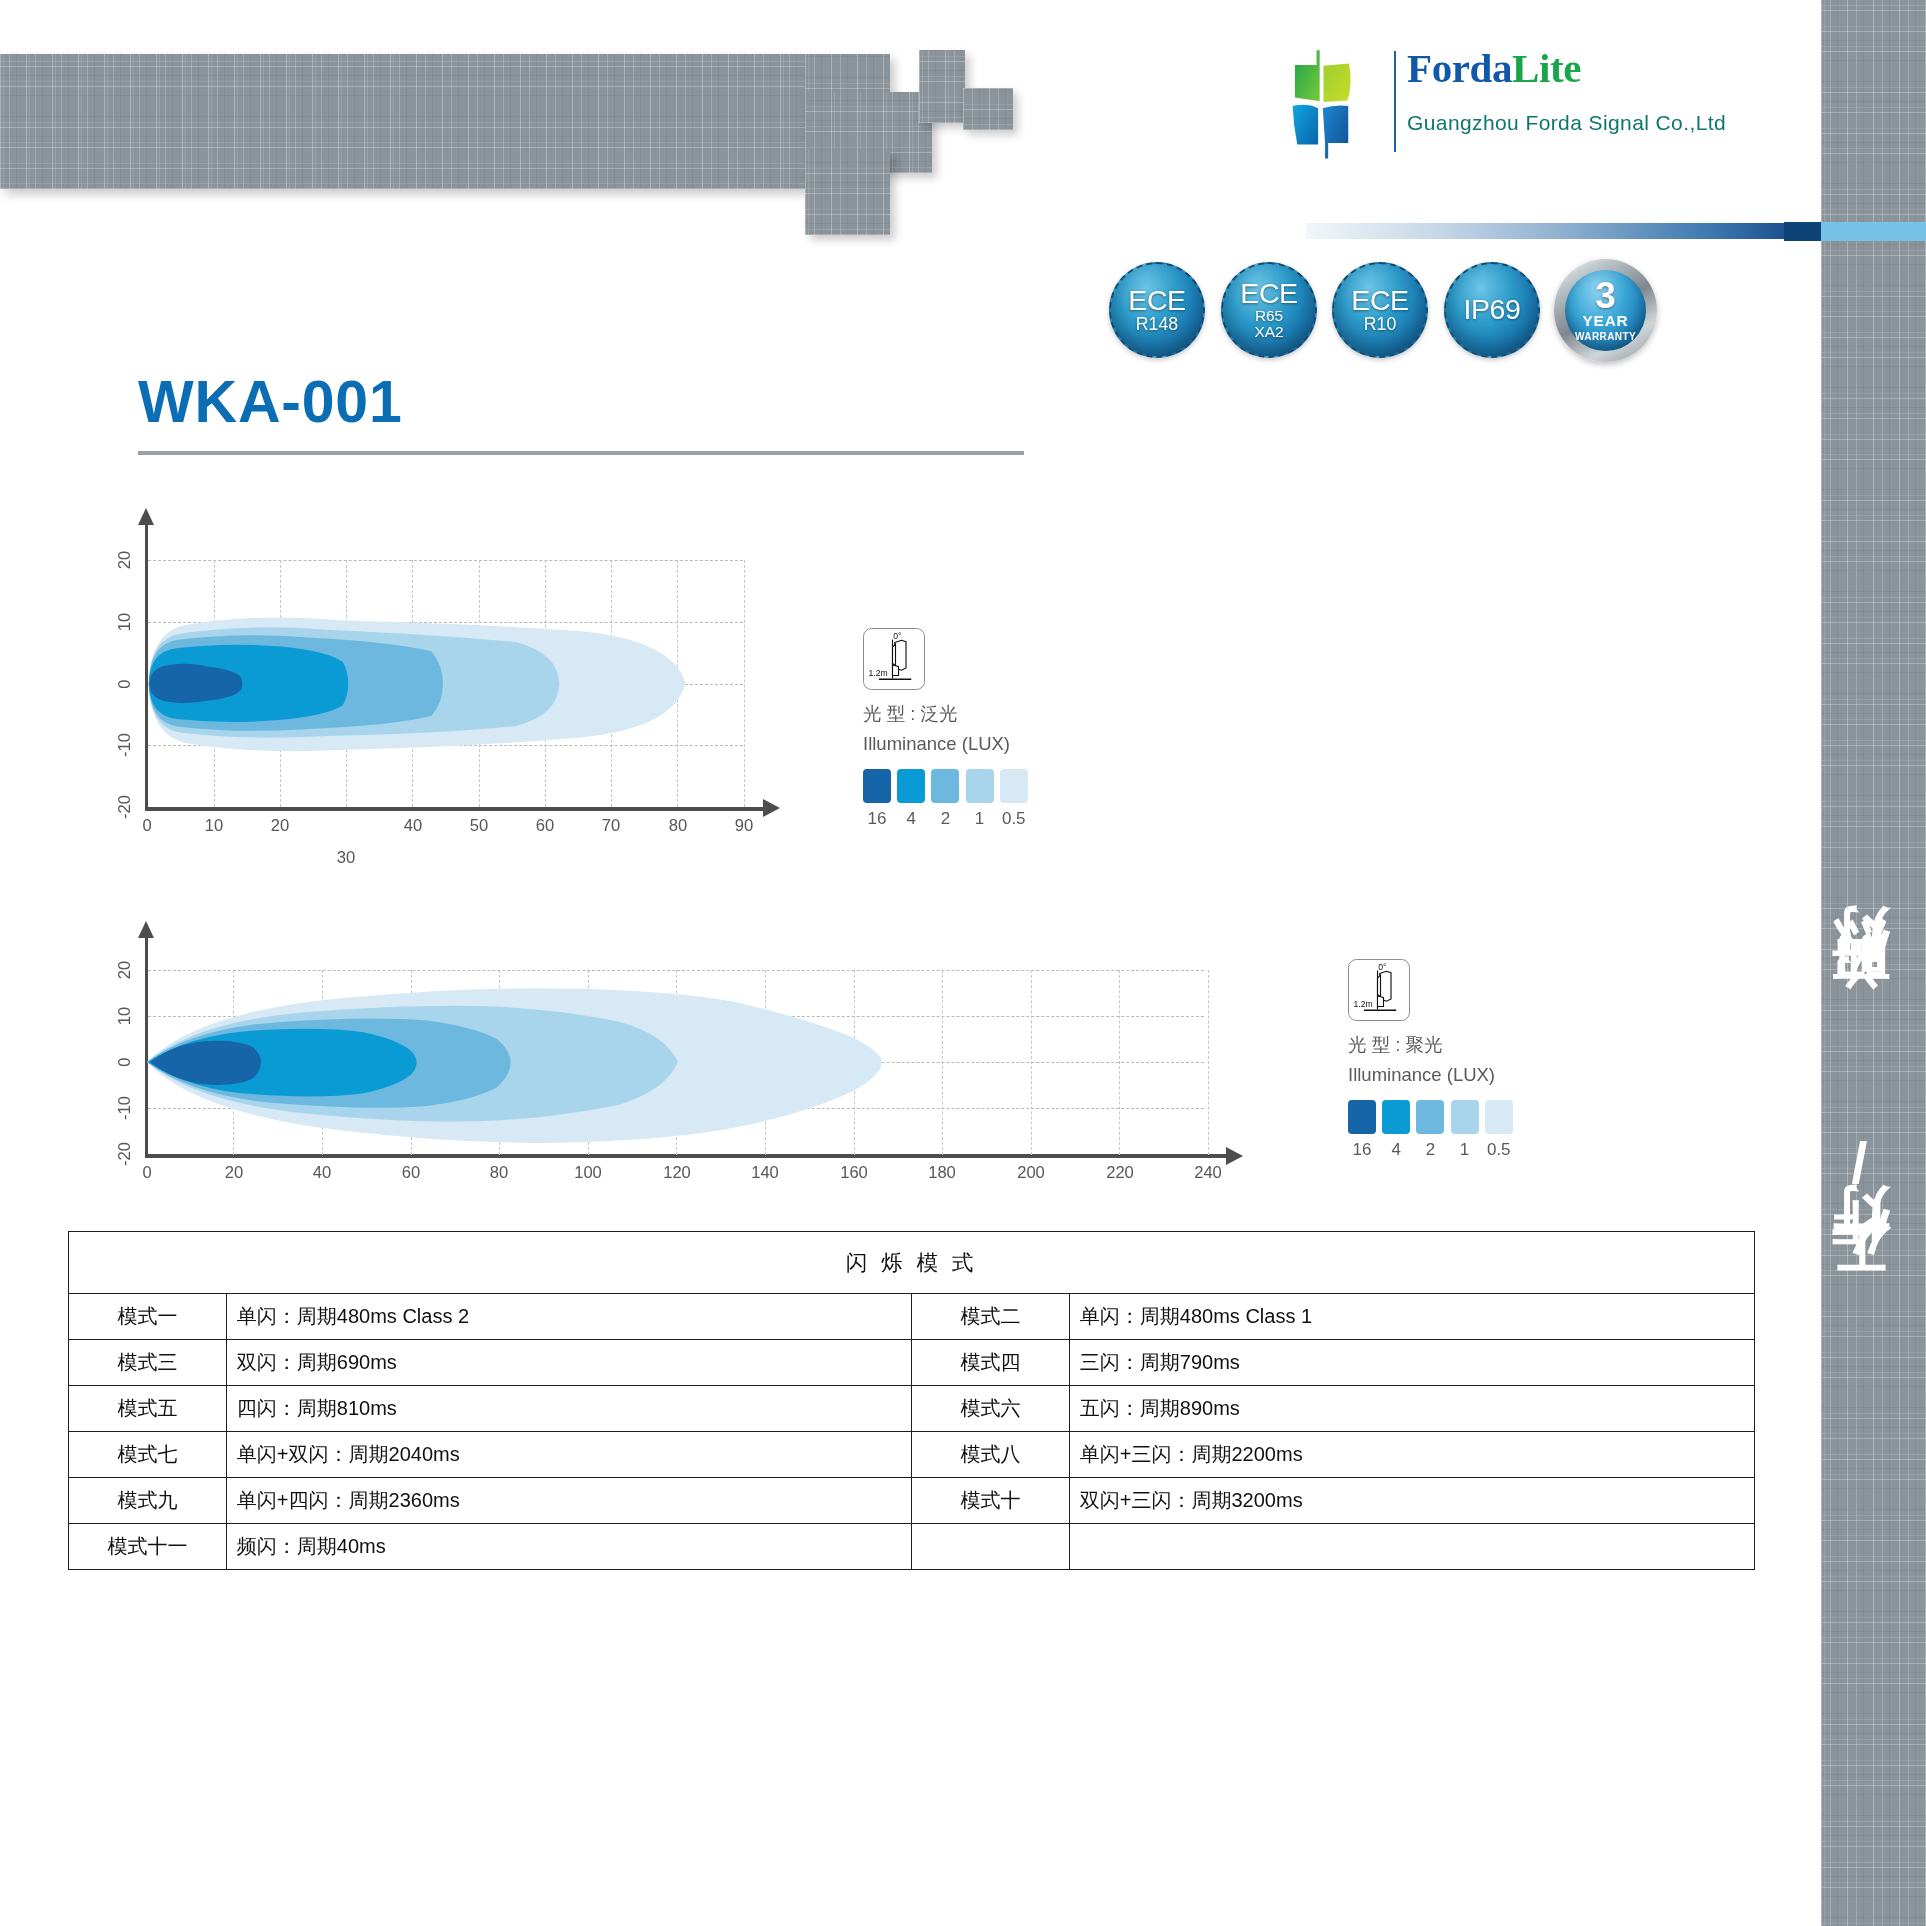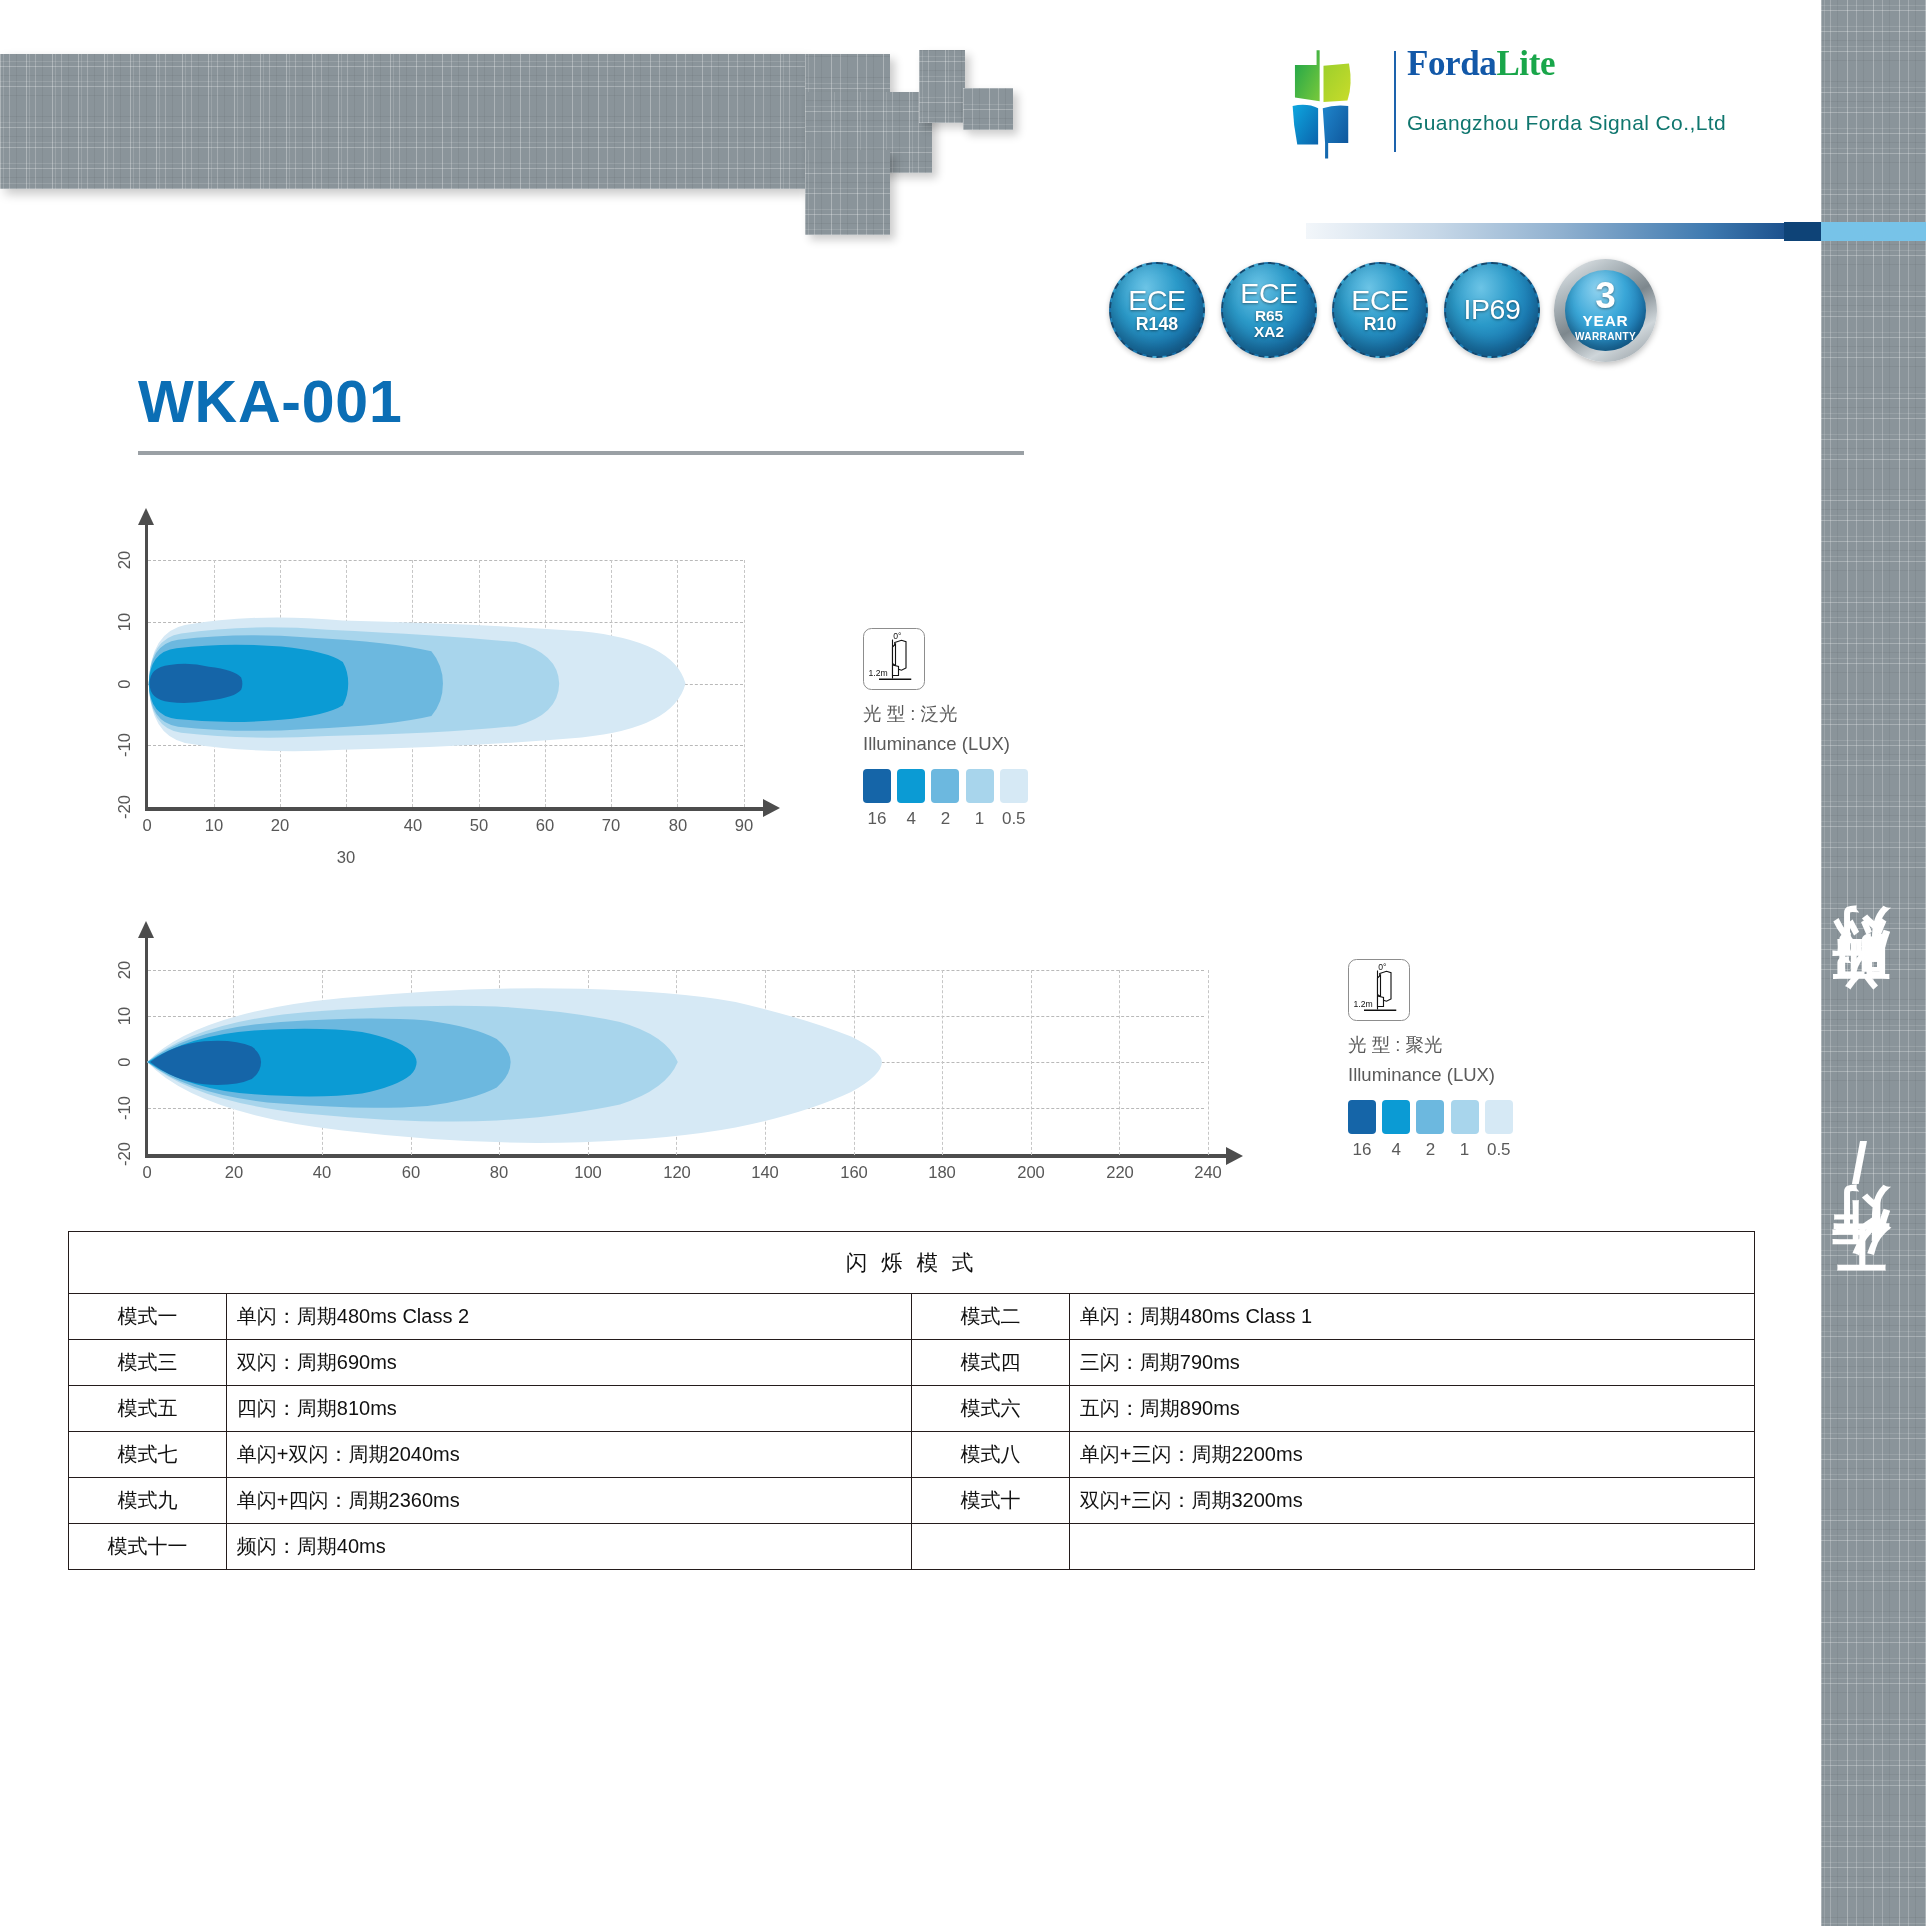--- a/index.html
+++ b/index.html
@@ -33,41 +33,41 @@
     position:absolute; left:127px; top:92px; width:578px; height:62px;
     color:#ffffff; font-size:45px; font-weight:bold; letter-spacing:10px;
     line-height:62px; white-space:nowrap;
   }
   .blk { position:absolute; box-shadow:4.6px 4.6px 8.5px rgba(0,0,0,.20); }
 
   
   .logo-wrap { position:absolute; left:1291px; top:46px; width:516px; height:116px; }
   .logo-mark { position:absolute; left:0; top:1.9px; width:89px; height:112px; }
   .logo-div { position:absolute; left:103px; top:5.4px; width:1.9px; height:101px; background:#1d63ad; }
-  .logo-name { position:absolute; left:116px; top:-2.3px; font-size:35px; font-weight:bold;
+  .logo-name { position:absolute; left:116px; top:-2.3px; font-size:41px; font-weight:bold;
                letter-spacing:-0.4px; font-family:"Liberation Serif", serif; white-space:nowrap; }
   .lg-forda { color:#1258a8; }
   .lg-lite  { color:#19a64a; }
   .logo-sub { position:absolute; left:116px; top:65px; font-size:21px; color:#0f766e;
               letter-spacing:0.4px; white-space:nowrap; }
   .logo-bar { position:absolute; left:1306px; top:223px; width:514px; height:16px;
               background:linear-gradient(90deg,#f2f6fa 0%, #c7d8e8 25%, #8fb0cf 50%, #3f7ab0 78%, #0d3f7e 100%); }
 
   
   .badges { position:absolute; left:1109px; top:262px; width:686px; height:108px; }
   .badge {
     position:absolute; top:0; width:96px; height:96px; border-radius:50%;
     background:radial-gradient(ellipse at 38% 26%, #6cc4e6 0%, #2b9ac9 38%, #1b7cb5 64%, #14578f 100%);
     border:2.7px dashed #15496f; color:#fff; text-align:center;
     display:flex; flex-direction:column; align-items:center; justify-content:center;
     box-shadow: inset 0 -9.2px 17px rgba(0,0,0,.26), 0 1.9px 5.4px rgba(0,0,0,.22);
     text-shadow:0 1.2px 2.7px rgba(0,0,0,.45);
   }
   .badge b { font-size:28.5px; line-height:.98; letter-spacing:-0.4px; font-weight:normal; }
-  .badge s { font-size:17.7px; text-decoration:none; line-height:1.05; font-weight:bold; }
+  .badge s { font-size:17.7px; text-decoration:none; line-height:1.05; font-weight:normal; }
   .badge s.sm { font-size:15.4px; }
   .badge-warranty {
     position:absolute; top:-3.1px; width:103px; height:103px; border-radius:50%;
     background:linear-gradient(150deg,#f4f6f7 0%, #b9c2c7 22%, #7d878d 50%, #cfd6da 74%, #8d969c 100%);
     display:flex; align-items:center; justify-content:center;
     box-shadow:0 2.3px 6.2px rgba(0,0,0,.26);
   }
   .bw-inner {
     width:81px; height:81px; border-radius:50%;
     background:radial-gradient(ellipse at 40% 24%, #8fd2ef 0%, #3aa7d8 40%, #1c7ab5 72%, #115d92 100%);

